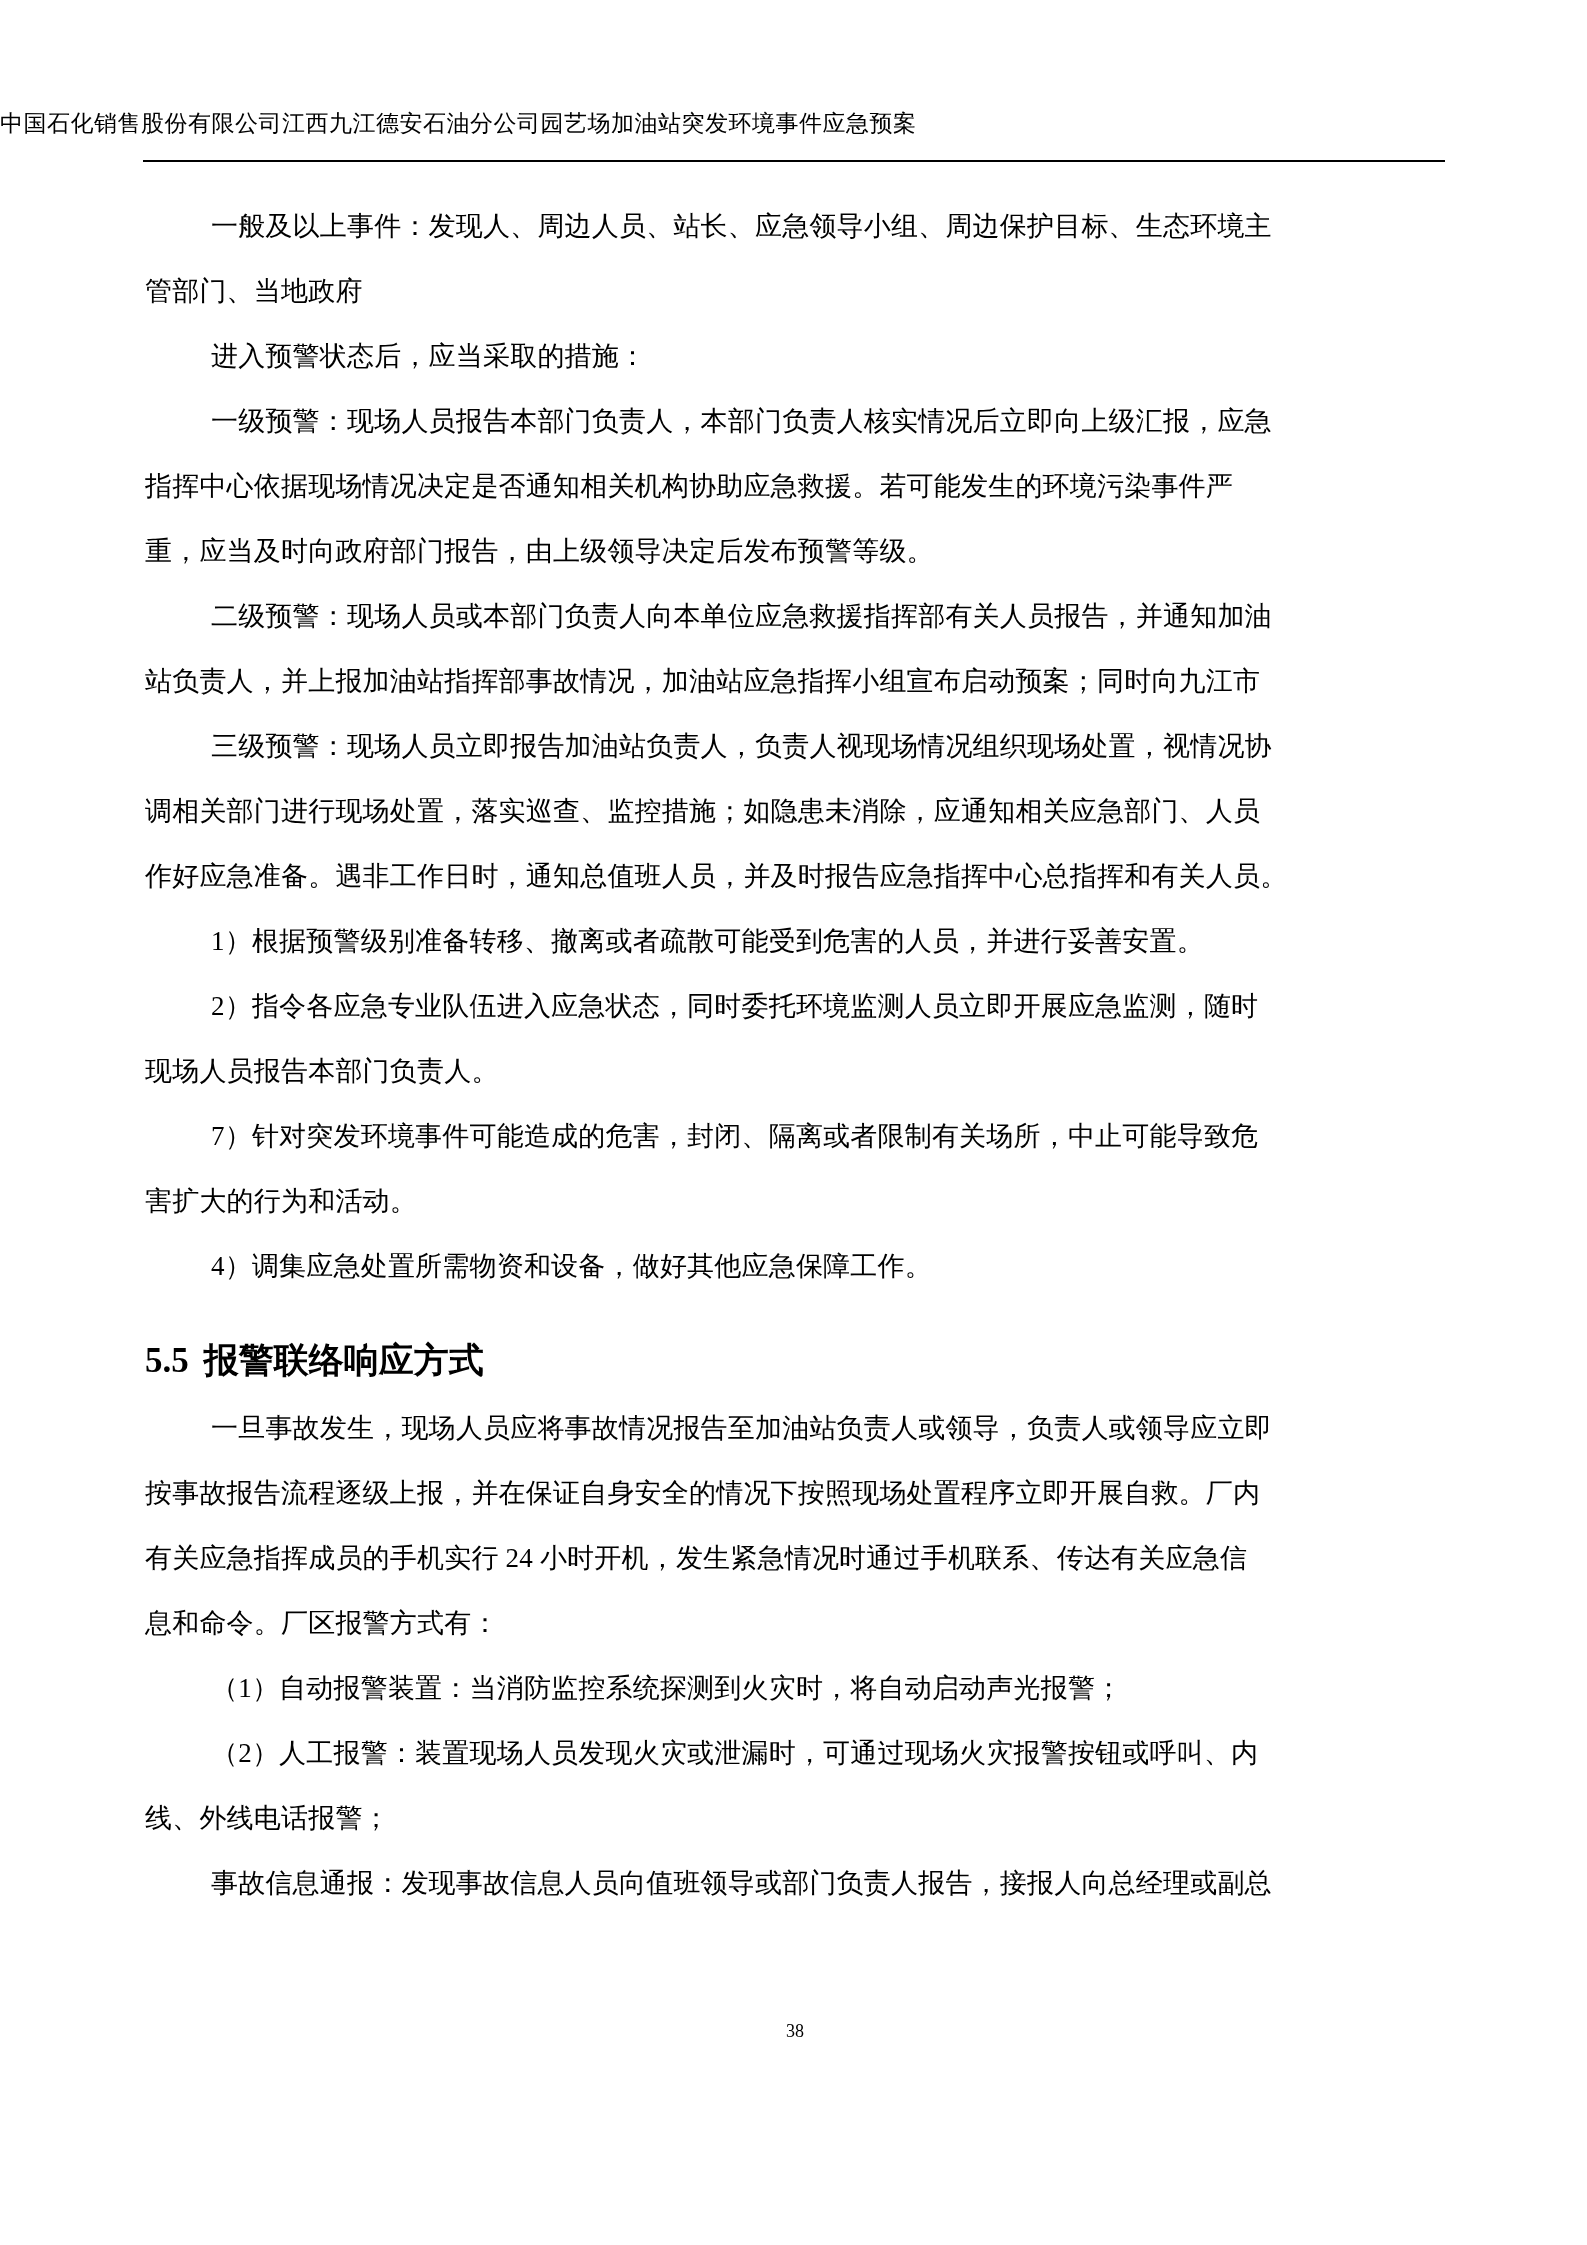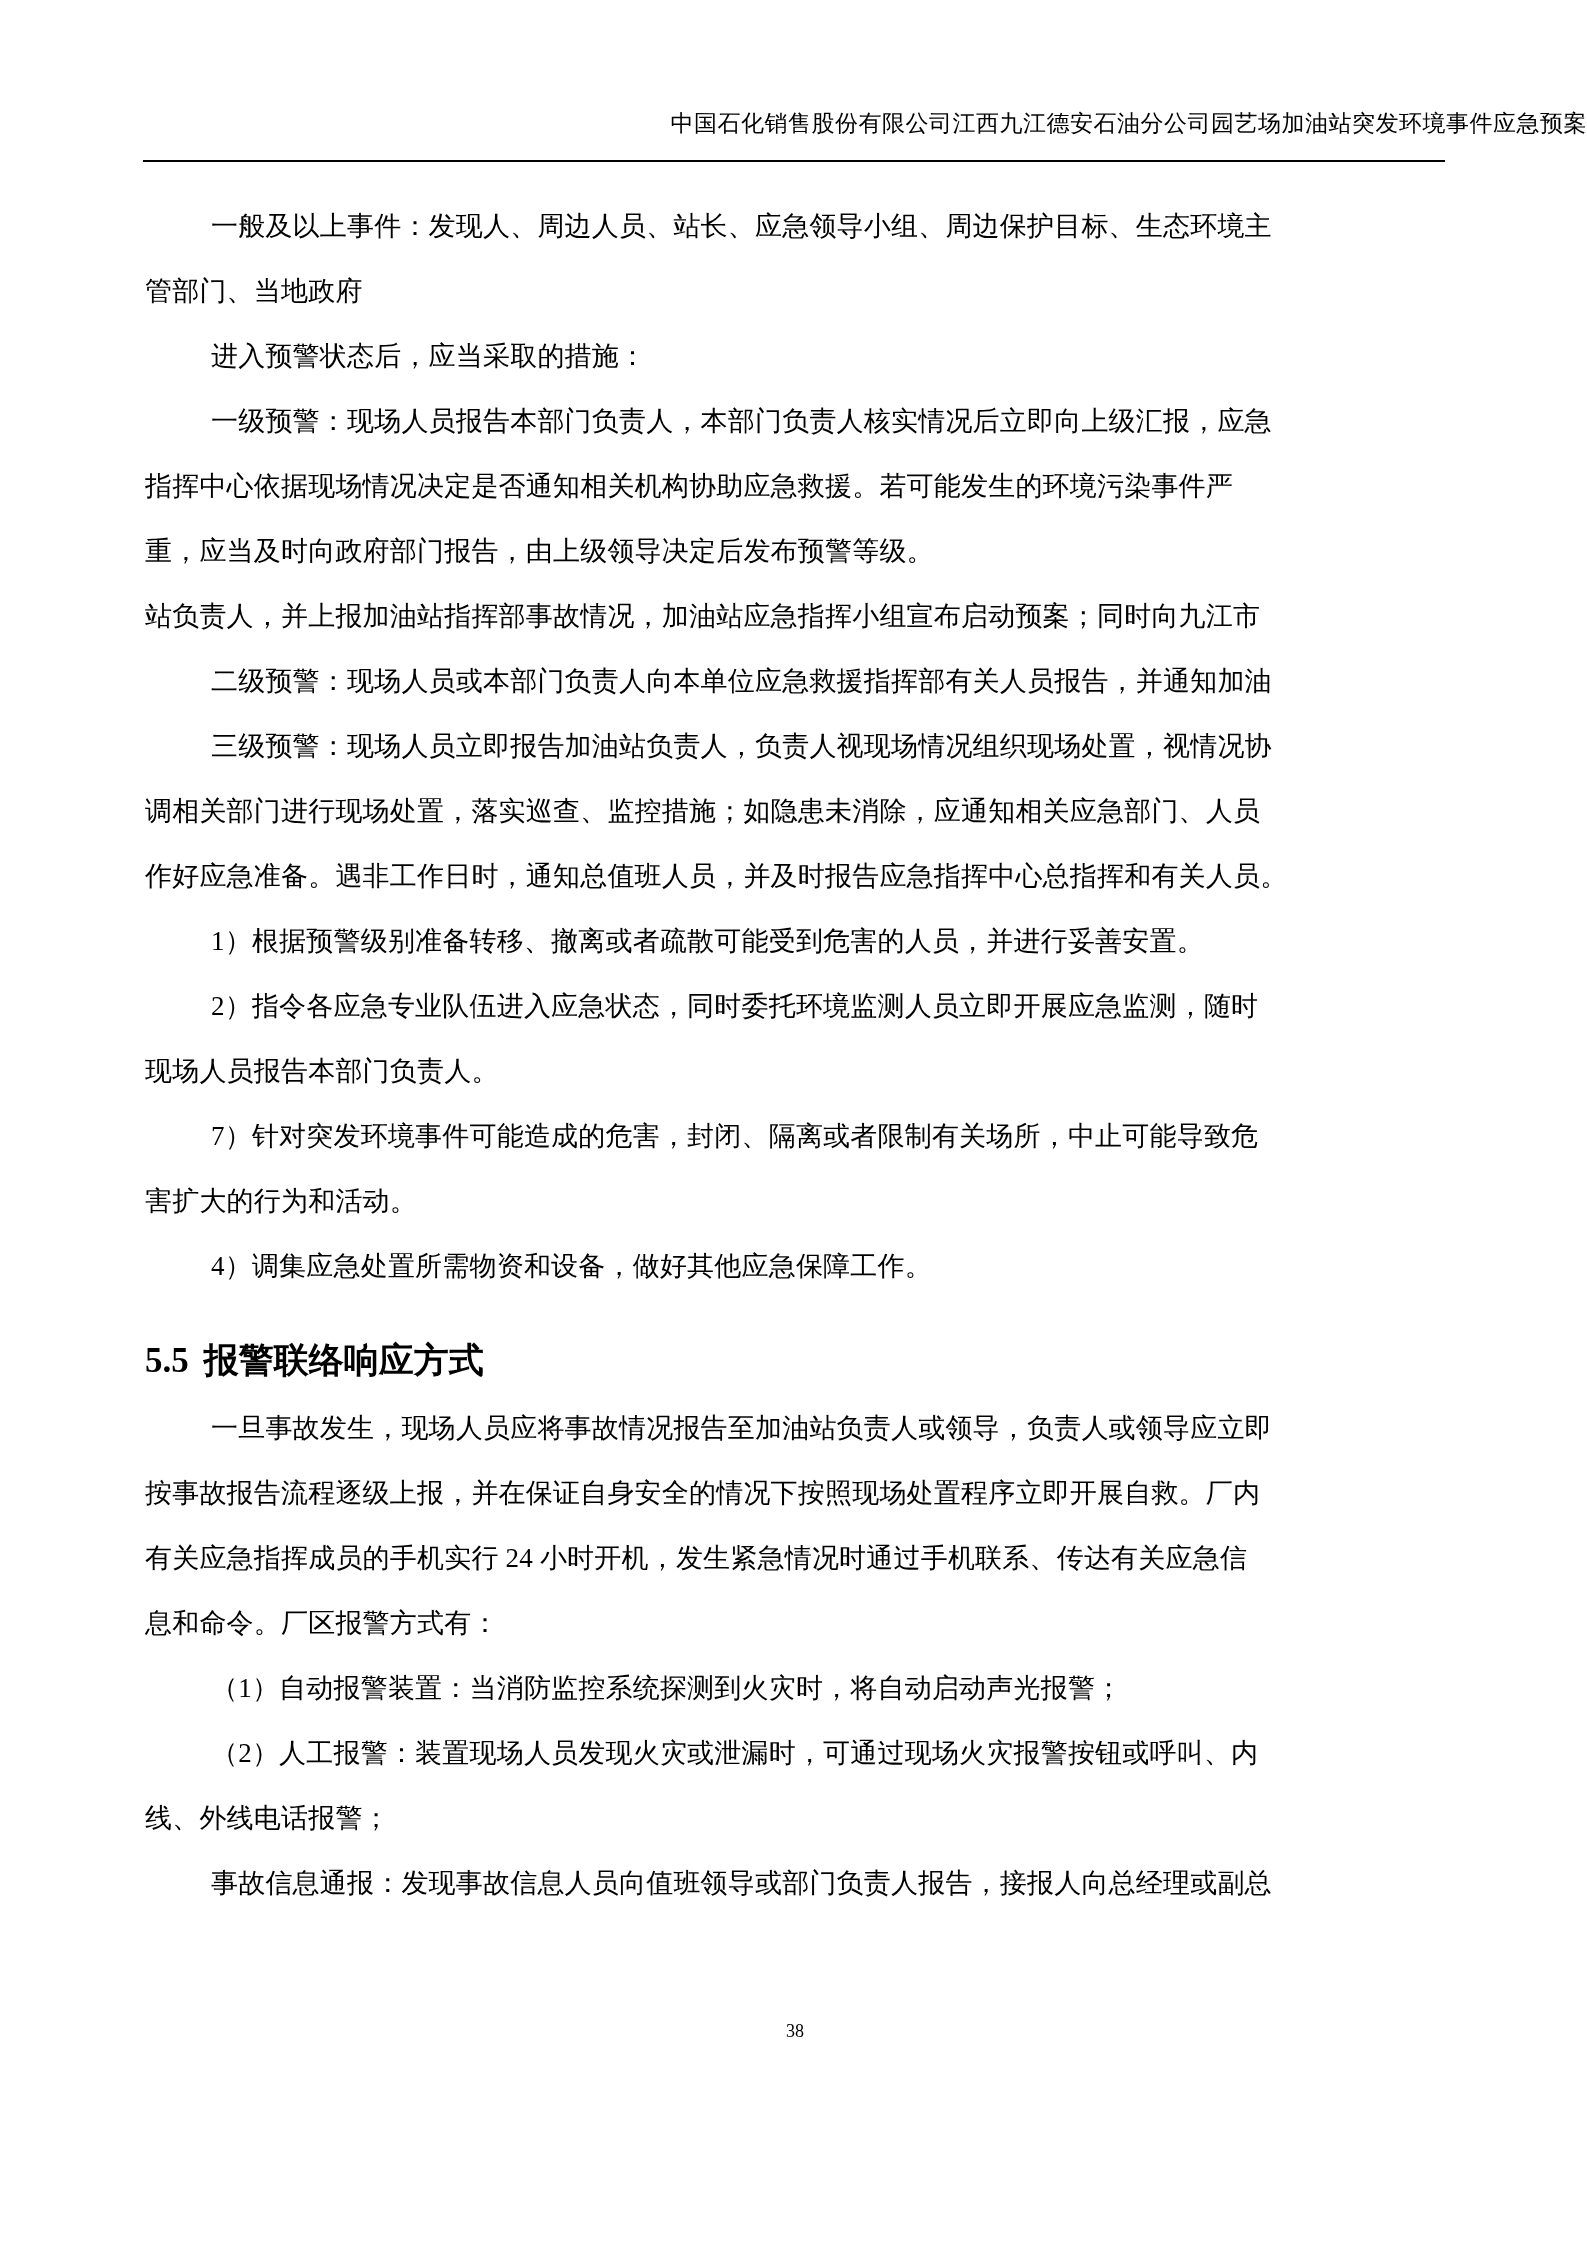--- a/index.html
+++ b/index.html
@@ -14,21 +14,21 @@
     background: #ffffff;
     color: #000000;
     font-family: "Liberation Serif", "DejaVu Serif", serif;
     overflow: hidden;
   }
   .doc-header {
     position: absolute;
     top: 104px;
     left: 0;
     width: 100%;
-    text-align: right;
+    text-align: left;
     font-size: 23px;
     line-height: 40px;
     letter-spacing: 0.5px;
     white-space: nowrap;
   }
   .header-rule {
     position: absolute;
     top: 160px;
     left: 143px;
     width: 1302px;
@@ -83,22 +83,22 @@
 
   <div class="content">
 
     <div id="lines-before">
         <div class="line indent">一般及以上事件：发现人、周边人员、站长、应急领导小组、周边保护目标、生态环境主</div>
         <div class="line">管部门、当地政府</div>
         <div class="line indent">进入预警状态后，应当采取的措施：</div>
         <div class="line indent">一级预警：现场人员报告本部门负责人，本部门负责人核实情况后立即向上级汇报，应急</div>
         <div class="line">指挥中心依据现场情况决定是否通知相关机构协助应急救援。若可能发生的环境污染事件严</div>
         <div class="line">重，应当及时向政府部门报告，由上级领导决定后发布预警等级。</div>
+        <div class="line indent">二级预警：现场人员或本部门负责人向本单位应急救援指挥部有关人员报告，并通知加油</div>
         <div class="line">站负责人，并上报加油站指挥部事故情况，加油站应急指挥小组宣布启动预案；同时向九江市</div>
-        <div class="line indent">二级预警：现场人员或本部门负责人向本单位应急救援指挥部有关人员报告，并通知加油</div>
         <div class="line indent">三级预警：现场人员立即报告加油站负责人，负责人视现场情况组织现场处置，视情况协</div>
         <div class="line">调相关部门进行现场处置，落实巡查、监控措施；如隐患未消除，应通知相关应急部门、人员</div>
         <div class="line">作好应急准备。遇非工作日时，通知总值班人员，并及时报告应急指挥中心总指挥和有关人员。</div>
         <div class="line indent">1）根据预警级别准备转移、撤离或者疏散可能受到危害的人员，并进行妥善安置。</div>
         <div class="line indent">2）指令各应急专业队伍进入应急状态，同时委托环境监测人员立即开展应急监测，随时</div>
         <div class="line">现场人员报告本部门负责人。</div>
         <div class="line indent">7）针对突发环境事件可能造成的危害，封闭、隔离或者限制有关场所，中止可能导致危</div>
         <div class="line">害扩大的行为和活动。</div>
         <div class="line indent">4）调集应急处置所需物资和设备，做好其他应急保障工作。</div>
       </div>

